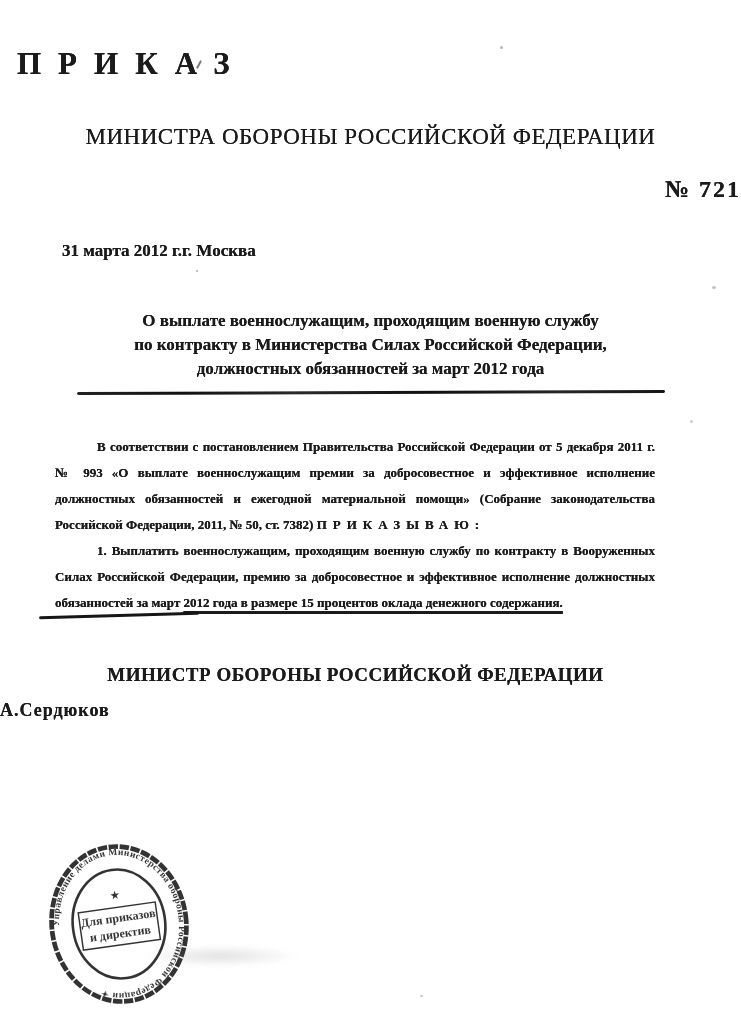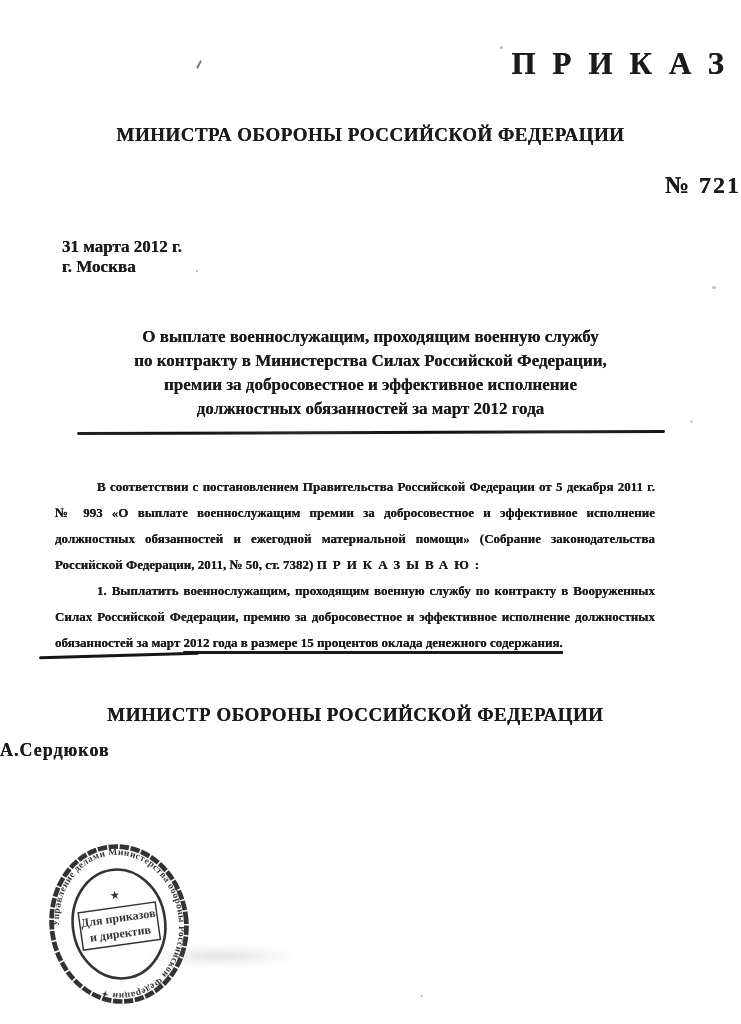--- a/index.html
+++ b/index.html
@@ -10,47 +10,46 @@
     margin: 0 auto;
     background: #ffffff;
     font-family: "Liberation Serif", "DejaVu Serif", serif;
     color: #1b1b1b;
     overflow: hidden;
   }
   .ink { text-shadow: 0 0 0.6px currentColor; }
 
   .order-title {
     margin-top: 46px;
-    text-align: right;
+    text-align: left;
     font-size: 31px;
     font-weight: bold;
     letter-spacing: 17px;
     padding-left: 17px;
   }
   .issuer-line {
     margin-top: 42px;
     text-align: center;
-    font-size: 19px;
-    font-weight: bold;
+    font-size: 23px;
+    font-weight: normal;
     letter-spacing: 0.5px;
   }
   .order-number {
     margin-top: 26px;
     text-align: right;
     font-size: 24px;
     font-weight: bold;
     letter-spacing: 2px;
   }
   .date-row {
     margin: 38px 115px 0 62px;
     display: flex;
     justify-content: flex-start;
     font-size: 17px;
     font-weight: bold;
-    flex-direction: column;
   }
   .subject-block {
     margin-top: 48px;
     text-align: center;
     font-size: 17px;
     font-weight: bold;
     line-height: 24px;
   }
   .subject-block span { display: block; }
   .subject-rule {
@@ -150,21 +149,20 @@
   <div class="order-number ink">№ 721</div>
 
   <div class="date-row">
     <span class="ink">31 марта 2012 г.</span>
     <span class="ink">г. Москва</span>
   </div>
 
   <div class="subject-block ink">
     <span>О выплате военнослужащим, проходящим военную службу</span>
     <span>по контракту в Министерства Силах Российской Федерации,</span>
-    <span>премии за добросовестное и эффективное исполнение</span>
     <span>должностных обязанностей за март 2012 года</span>
   </div>
   <div class="subject-rule"></div>
 
   <div class="body-text ink">
     <p class="preamble-paragraph">
       <span>В соответствии с постановлением Правительства Российской Федерации от 5 декабря 2011 г. № 993 «О выплате военнослужащим премии за добросовестное и эффективное исполнение должностных обязанностей и ежегодной материальной помощи» (Собрание законодательства Российской Федерации, 2011, № 50, ст. 7382) </span>
       <span class="spaced">ПРИКАЗЫВАЮ:</span>
     </p>
     <p>

